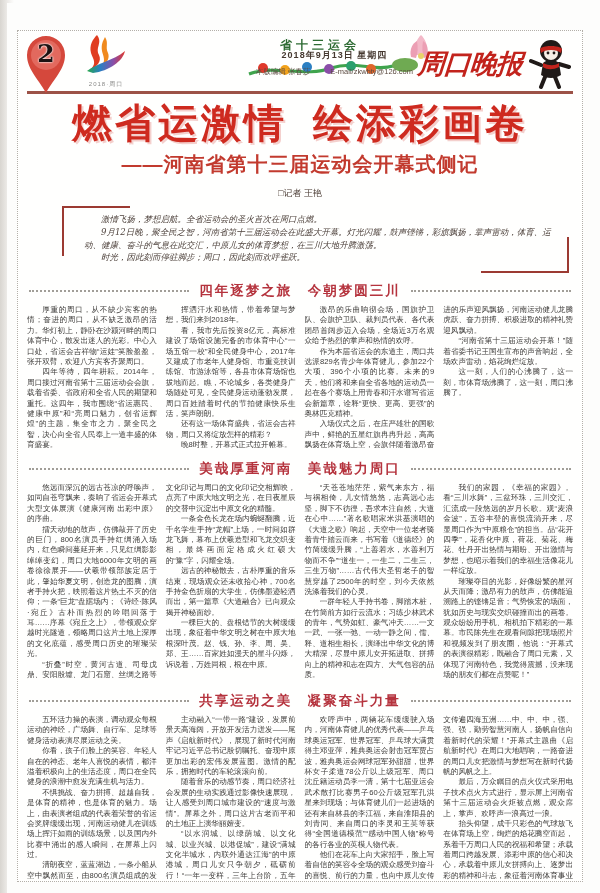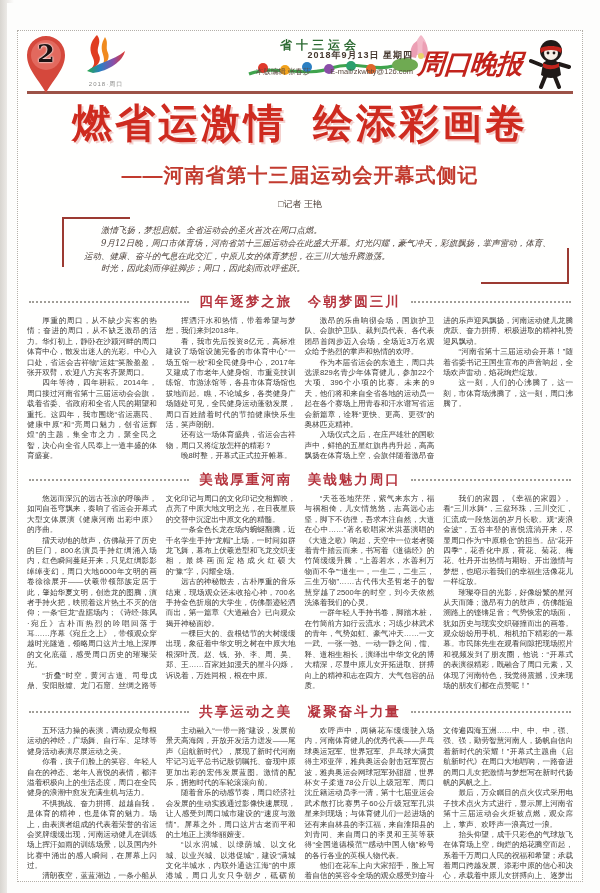--- a/index.html
+++ b/index.html
@@ -23,38 +23,38 @@
     font-family:"DejaVu Serif",serif;font-size:25px;font-weight:bold;color:#1d1212;
     text-shadow:0 0 2px #ffffff,0 0 2px #ffffff;
   }
   .games-logo{position:absolute;left:50px;top:2px;width:58px;text-align:center;}
   .logo-caption{display:block;font-size:6px;color:#8a8a88;letter-spacing:1px;margin-top:-1px;}
   .center-banner{position:absolute;left:208px;top:6px;width:170px;text-align:center;}
   .banner-title{font-size:12px;font-weight:bold;color:#2e6b33;letter-spacing:4px;}
   .banner-art{display:block;margin:2px auto 0;}
   .lotus{position:absolute;right:-28px;top:-6px;}
   .issue-block{position:absolute;right:2px;top:6px;display:flex;align-items:center;gap:5px;}
-  .issue-text{text-align:right;}
+  .issue-text{text-align:center;}
   .date-line{font-size:9px;color:#45382f;letter-spacing:1px;font-weight:bold;}
   .editor-row{font-size:7.5px;color:#5c4b41;margin-top:5px;display:flex;gap:20px;}
   .paper-name{
     font-family:"DejaVu Serif",serif;font-style:italic;font-weight:bold;
     font-size:27px;color:#c2231c;letter-spacing:-1px;transform:skewX(-4deg);
     white-space:nowrap;line-height:1;
   }
   .mascot{flex:0 0 auto;}
   
   .headline-block{text-align:center;margin-top:8px;}
   .main-title{
     margin:0;font-size:40px;line-height:1.05;font-weight:bold;color:#ce2a1f;
     letter-spacing:3px;font-family:"DejaVu Sans",sans-serif;
     text-shadow:2px 2px 0 rgba(206,42,31,0.22), -1px -1px 0 rgba(255,255,255,0.9);
   }
   .hl-gap{display:inline-block;width:26px;}
-  .subtitle{margin-top:18px;font-size:20px;font-weight:bold;color:#c23a2e;letter-spacing:1px;}
+  .subtitle{margin-top:7px;font-size:20px;font-weight:bold;color:#c23a2e;letter-spacing:1px;}
   .byline{margin-top:9px;font-size:9px;color:#4a3b33;}
   
   .intro{
     position:relative;margin:6px 4px 0 35px;padding:7px 18px 9px 22px;
     font-family:"DejaVu Serif",serif;font-style:italic;
     font-size:8.5px;line-height:1.5;color:#4e423c;
   }
   .intro p{margin:0;text-indent:2em;}
   .bk{position:absolute;}
   .bk-tl{left:0;top:0;width:66px;height:48px;border-left:2px solid #9c3a32;border-top:2px solid #9c3a32;}
@@ -153,21 +153,21 @@
     <div class="headline-block">
       <h1 class="main-title"><span>燃省运激情</span><span class="hl-gap"></span><span>绘添彩画卷</span></h1>
       <div class="subtitle">——河南省第十三届运动会开幕式侧记</div>
       <div class="byline">□记者 王艳</div>
     </div>
 
     <div class="intro">
       <i class="bk bk-tl"></i>
       <i class="bk bk-br"></i>
       <p>激情飞扬，梦想启航。全省运动会的圣火首次在周口点燃。</p>
-      <p>9月12日晚，周口市体育场，河南省第十三届运动会在此盛大开幕。灯光闪耀，豪气冲天，彩旗飘扬，掌声雷动，体育、运动、健康、奋斗的气息在此交汇，中原儿女的体育梦想，在三川大地升腾激荡。</p>
+      <p>9月12日晚，聚全民之智，河南省第十三届运动会在此盛大开幕。灯光闪耀，鼓声铿锵，彩旗飘扬，掌声雷动，体育、运动、健康、奋斗的气息在此交汇，中原儿女的体育梦想，在三川大地升腾激荡。</p>
       <p>时光，因此刻而停驻脚步；周口，因此刻而欢呼雀跃。</p>
     </div>
 
     <div class="section-header">
       <span class="dots"></span>
       <span class="sec-title">四年逐梦之旅　今朝梦圆三川</span>
       <span class="dots"></span>
     </div>
     <div class="section-body sb-1">
       <p>厚重的周口，从不缺少宾客的热情；奋进的周口，从不缺乏激昂的活力。华灯初上，静卧在沙颍河畔的周口体育中心，散发出迷人的光彩。中心入口处，省运会吉祥物“运娃”笑脸盈盈，张开双臂，欢迎八方宾客齐聚周口。</p>

